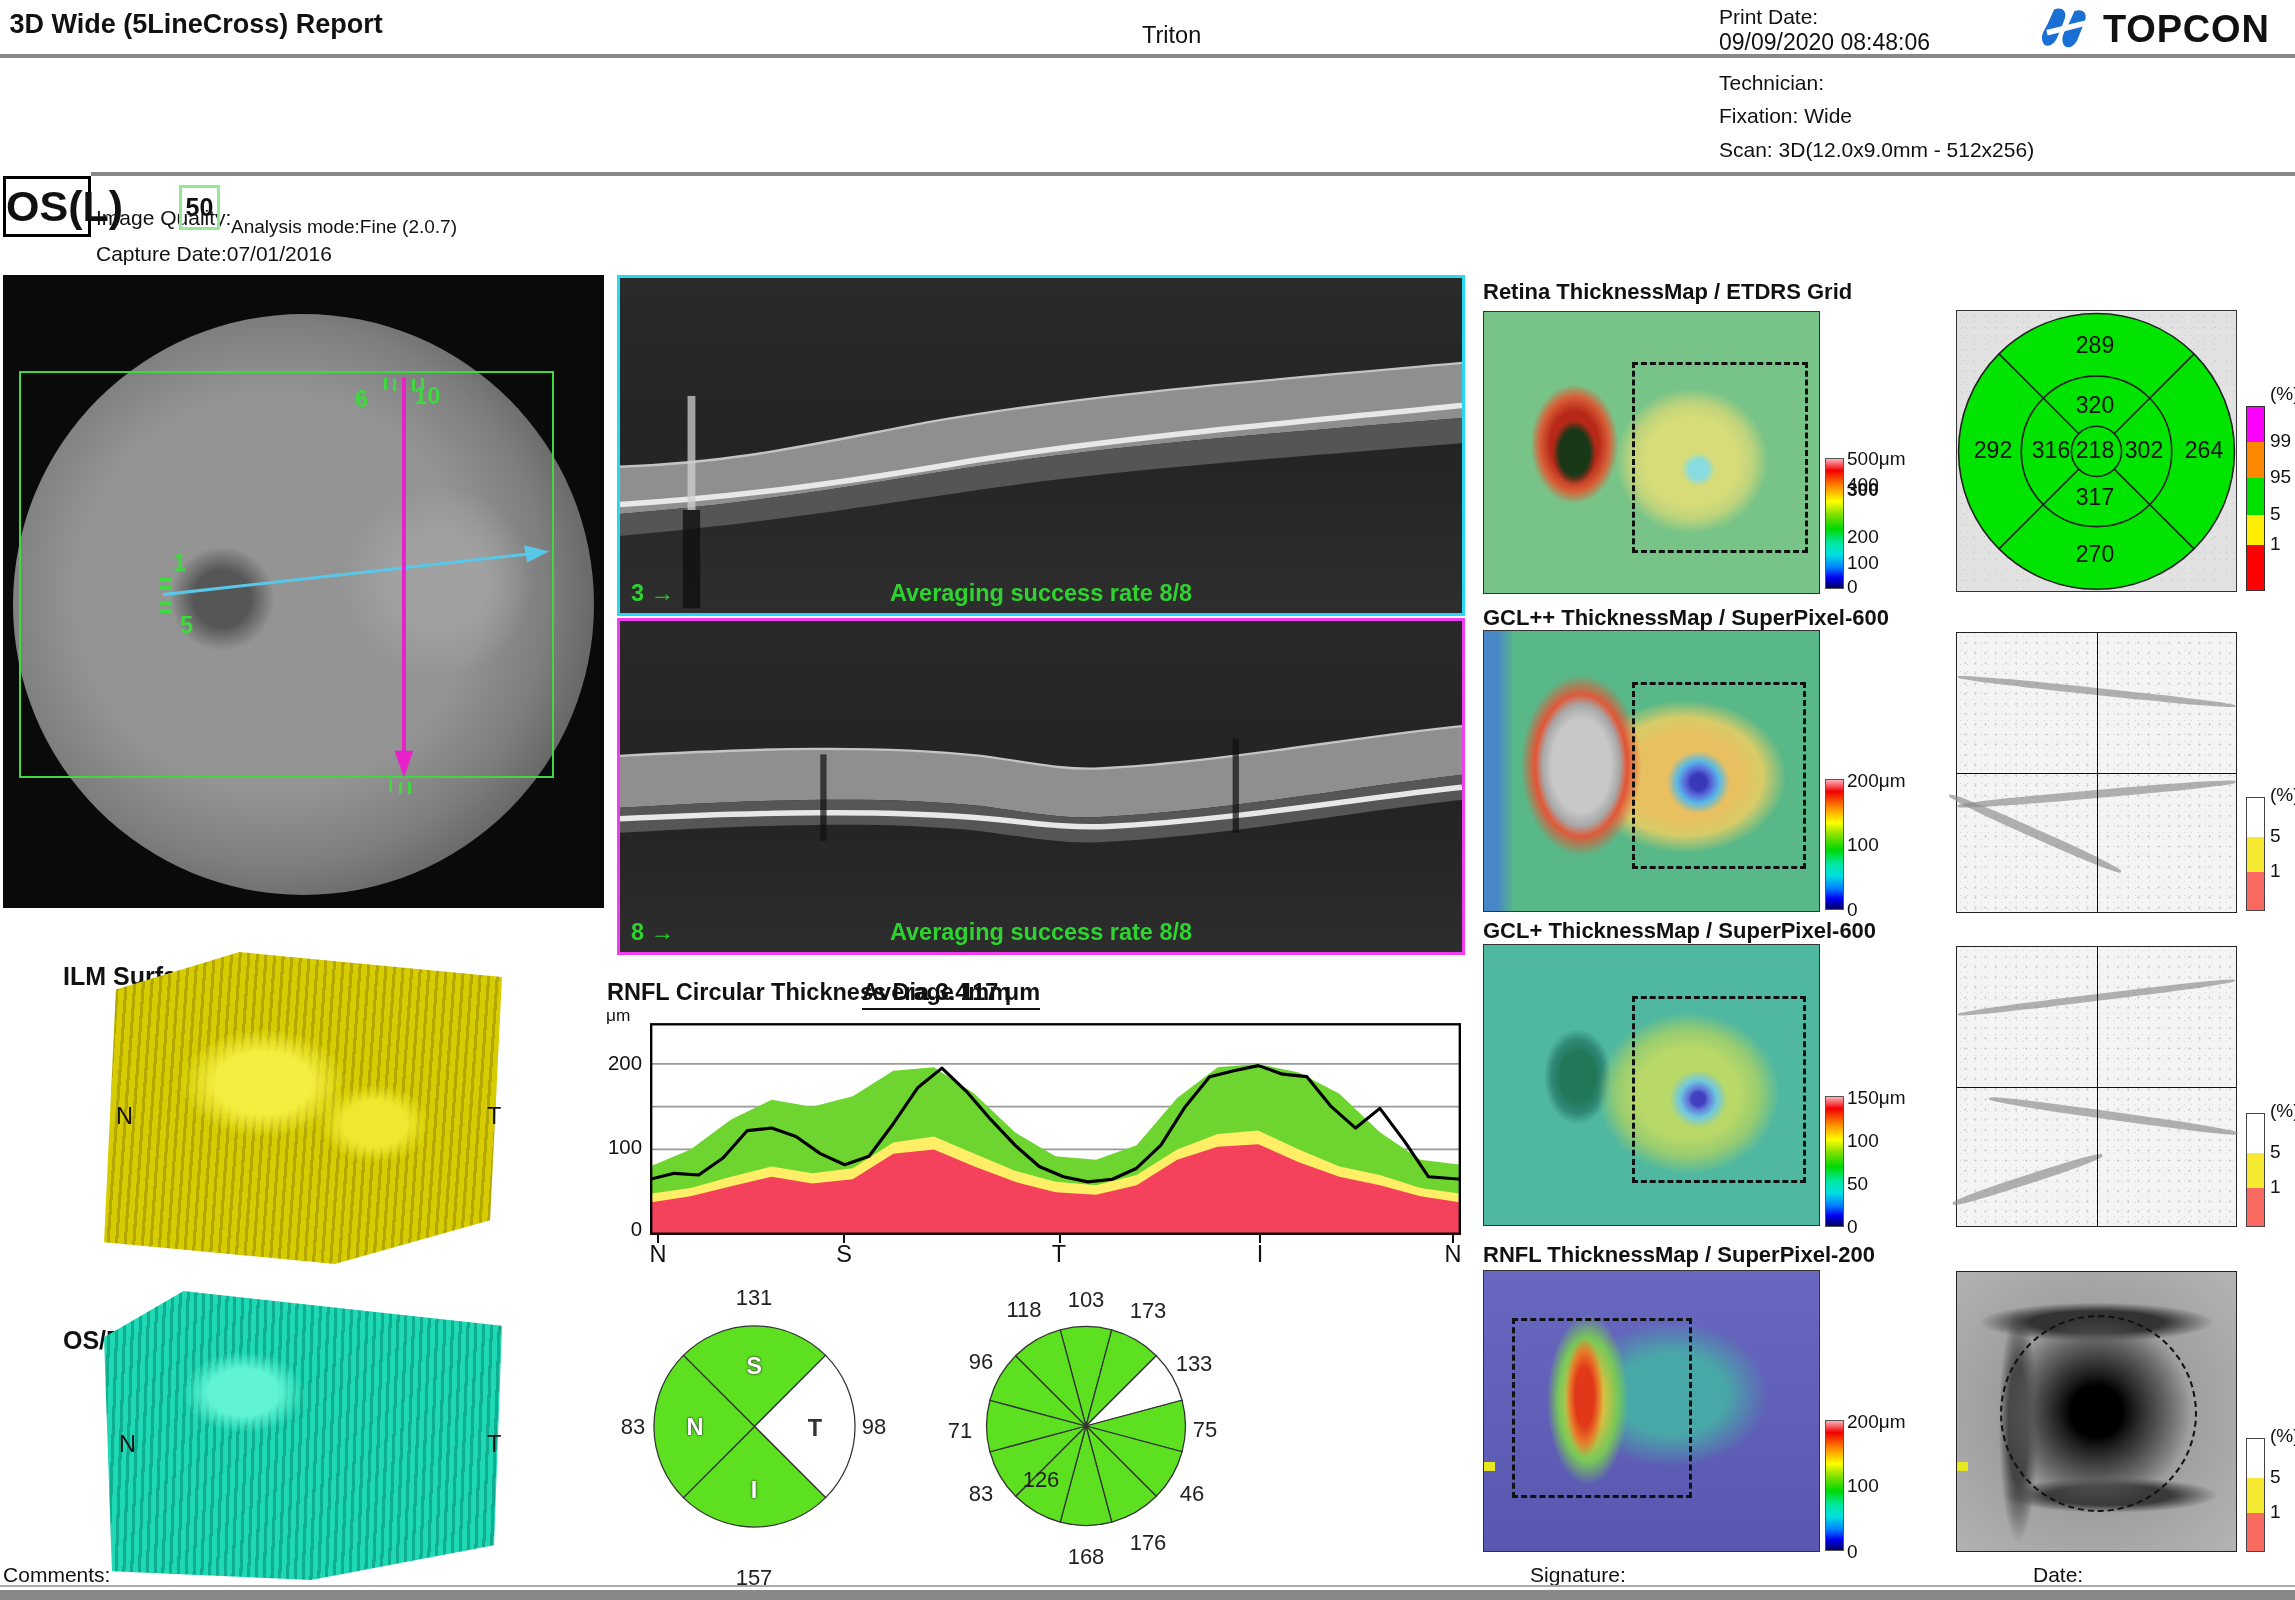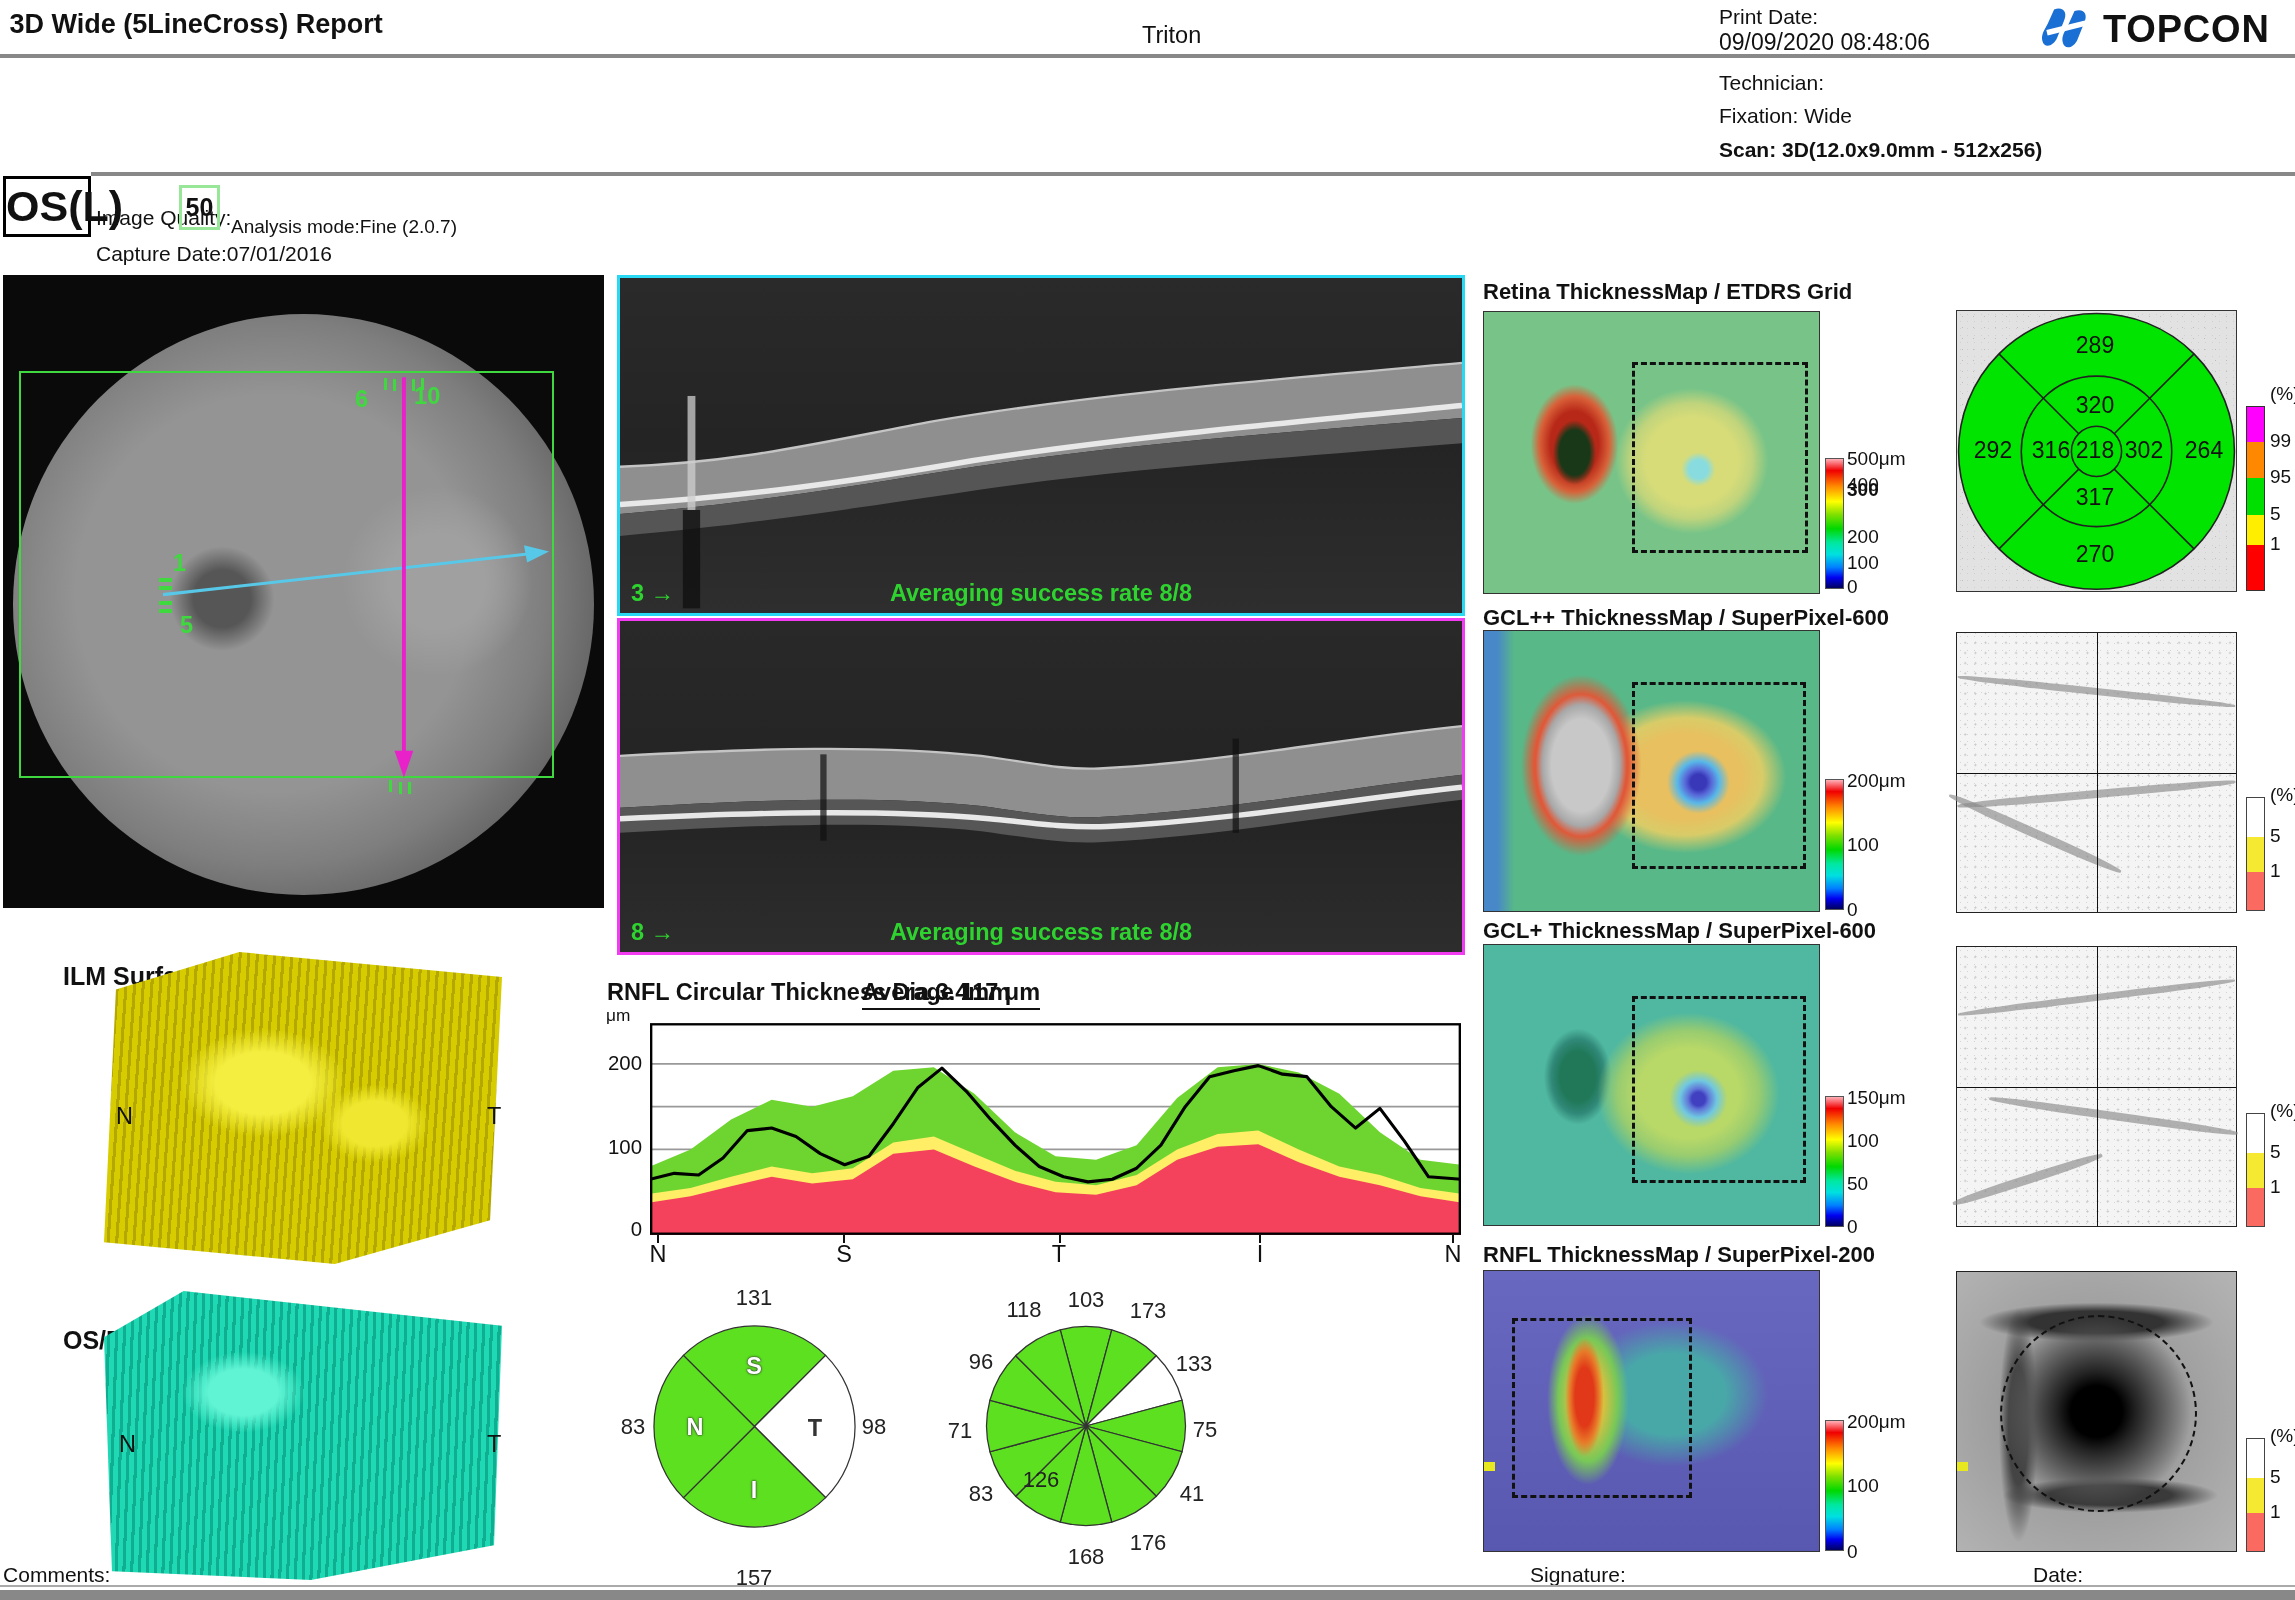--- a/index.html
+++ b/index.html
@@ -54,21 +54,21 @@
     <svg width="58" height="46" viewBox="0 0 74 58">
       <path d="M18,4 C30,0 36,8 30,20 L22,40 C17,52 5,54 3,44 C1,36 6,30 10,22 Z" fill="#1a6fd4"></path>
       <path d="M44,6 C56,2 62,10 56,22 L48,42 C43,54 31,56 29,46 C27,38 32,32 36,24 Z" fill="#1a6fd4"></path>
       <rect x="8" y="24" width="52" height="7" fill="#fff" transform="rotate(-14 34 27)"></rect>
     </svg>
   </div>
   <div class="abs b" style="left:2103px;top:7.8px;font-size:38px;letter-spacing:0.8px;">TOPCON</div>
 
   <div class="abs" style="left:1719px;top:71px;font-size:21px;">Technician:</div>
   <div class="abs" style="left:1719px;top:104px;font-size:21px;">Fixation: Wide</div>
-  <div class="abs" style="left:1719px;top:138px;font-size:21px;font-weight:bold;">Scan: 3D(12.0x9.0mm - 512x256)</div>
+  <div class="abs" style="left:1719px;top:138px;font-size:21px;">Scan: 3D(12.0x9.0mm - 512x256)</div>
   <div class="hline" style="left:91px;top:172px;width:2204px;height:3.9px;"></div>
 
   <div class="abs b" style="left:3.1px;top:176px;width:82px;height:55px;border:3.9px solid #000;font-size:43px;text-align:center;line-height:55px;">OS(L)</div>
   <div class="abs" style="left:96px;top:206px;font-size:21px;">Image Quality:</div>
   <div class="abs b" style="left:179px;top:185px;width:35px;height:39px;border:3.9px solid #98e698;font-size:25px;text-align:center;line-height:39px;">50</div>
   <div class="abs" style="left:231px;top:216px;font-size:19px;">Analysis mode:Fine (2.0.7)</div>
   <div class="abs" style="left:96px;top:242px;font-size:21px;">Capture Date:07/01/2016</div>
 
   <div class="abs" style="left:3.1px;top:275px;width:601px;height:633px;background:#0a0a0a;">
     <div class="abs" style="left:10.2px;top:39px;width:581px;height:581px;border-radius:50%;
@@ -231,21 +231,21 @@
         <path d="M129,129 L39.2,218.8 A127,127 0 0 1 6.3,161.9 Z" fill="#5ce020" stroke="#333" stroke-width="1.6"></path>
         <path d="M129,129 L6.3,161.9 A127,127 0 0 1 6.3,96.1 Z" fill="#5ce020" stroke="#333" stroke-width="1.6"></path>
         <path d="M129,129 L6.3,96.1 A127,127 0 0 1 39.2,39.2 Z" fill="#5ce020" stroke="#333" stroke-width="1.6"></path>
         <path d="M129,129 L39.2,39.2 A127,127 0 0 1 96.1,6.3 Z" fill="#5ce020" stroke="#333" stroke-width="1.6"></path>
       </g>
   </svg>
   <div class="pie-val" style="left:1086px;top:1300px;">103</div>
   <div class="pie-val" style="left:1148px;top:1311px;">173</div>
   <div class="pie-val" style="left:1194px;top:1364px;">133</div>
   <div class="pie-val" style="left:1205px;top:1430px;">75</div>
-  <div class="pie-val" style="left:1192px;top:1494px;">41</div>
+  <div class="pie-val" style="left:1192px;top:1494px;">46</div>
   <div class="pie-val" style="left:1148px;top:1543px;">176</div>
   <div class="pie-val" style="left:1086px;top:1557px;">168</div>
   <div class="pie-val" style="left:1025px;top:1480px;margin-left:16px;">126</div>
   <div class="pie-val" style="left:981px;top:1494px;">83</div>
   <div class="pie-val" style="left:960px;top:1431px;">71</div>
   <div class="pie-val" style="left:981px;top:1362px;">96</div>
   <div class="pie-val" style="left:1024px;top:1310px;">118</div>
 
   <div class="abs map-title" style="left:1483px;top:279px;">Retina ThicknessMap / ETDRS Grid</div>
   <div class="colormap" style="top:311px;height:281px;background-color:#78c488;background-image:

